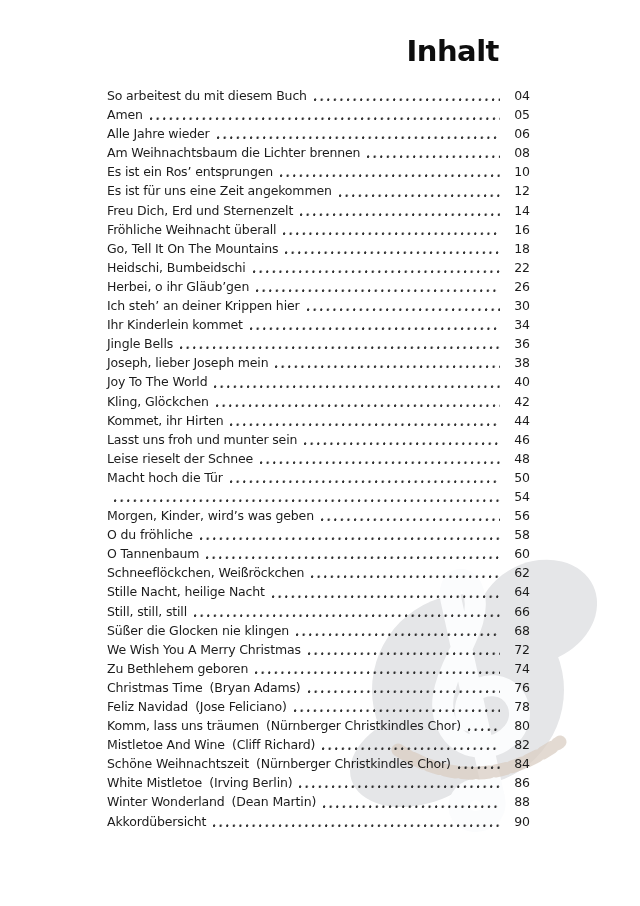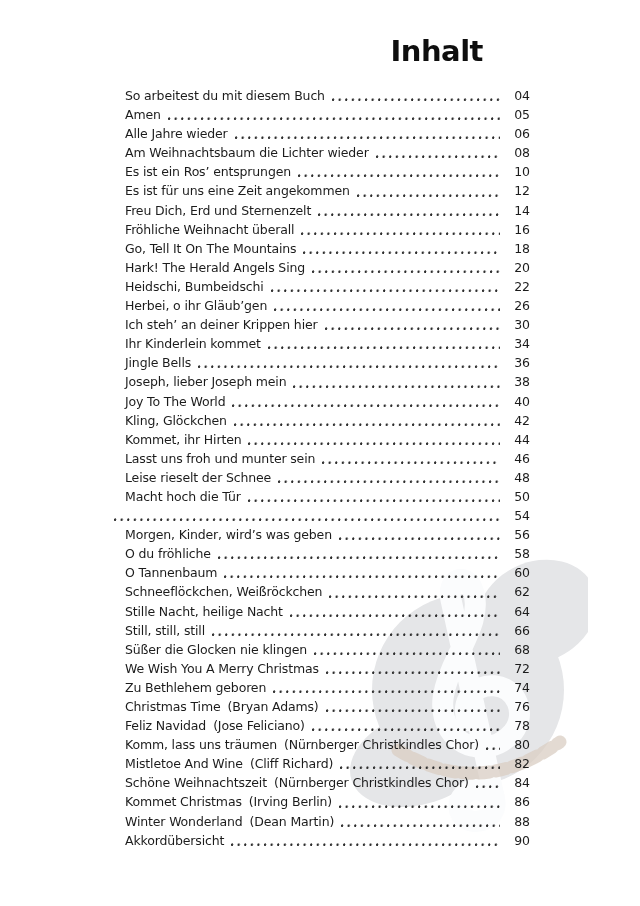--- a/index.html
+++ b/index.html
@@ -3,20 +3,21 @@
 <meta charset="utf-8">
 <style>
   html,body{margin:0;padding:0;background:#ffffff;}
   .page{
     position:relative;
     width:588px;height:906px;
     background:#ffffff;
     overflow:hidden;
     font-family:"DejaVu Sans","Liberation Sans",sans-serif;
     color:#1c1c1c;
+    padding-left:16px;
   }
   
   .title{
     position:absolute;
     top:37px;right:105px;
     font-size:29px;line-height:1;
     font-weight:bold;
     letter-spacing:-0.5px;
     color:#0e0e0e;
   }
@@ -34,21 +35,21 @@
   }
   .row{
     display:flex;
     align-items:baseline;
     height:19.1px;
     line-height:19.1px;
     font-size:12.5px;
     letter-spacing:-0.15px;
     white-space:nowrap;
   }
-  .row .t{flex:0 0 auto;margin-left:18px;}
+  .row .t{flex:0 0 auto;}
   .row .artist{flex:0 0 auto;margin-left:7px;}
   .row .dots{
     flex:1 1 auto;
     align-self:flex-end;
     height:3px;
     margin:0 9px 4px 7px;
     background-image:radial-gradient(circle at 1.1px 1.6px,#2c2c2c 1.05px,rgba(0,0,0,0) 1.35px);
     background-size:6.6px 3px;
     background-repeat:repeat-x;
     background-position:left bottom;
@@ -105,21 +106,21 @@
       <span class="dots"></span>
       <span class="p">05</span>
     </div>
       <div class="row">
       <span class="t">Alle Jahre wieder</span>
 
       <span class="dots"></span>
       <span class="p">06</span>
     </div>
       <div class="row">
-      <span class="t">Am Weihnachtsbaum die Lichter wieder</span>
+      <span class="t">Am Weihnachtsbaum die Lichter brennen</span>
 
       <span class="dots"></span>
       <span class="p">08</span>
     </div>
       <div class="row">
       <span class="t">Es ist ein Ros’ entsprungen</span>
 
       <span class="dots"></span>
       <span class="p">10</span>
     </div>
@@ -139,26 +140,20 @@
       <span class="t">Fröhliche Weihnacht überall</span>
 
       <span class="dots"></span>
       <span class="p">16</span>
     </div>
       <div class="row">
       <span class="t">Go, Tell It On The Mountains</span>
 
       <span class="dots"></span>
       <span class="p">18</span>
-    </div>
-      <div class="row">
-      <span class="t">Hark! The Herald Angels Sing</span>
-
-      <span class="dots"></span>
-      <span class="p">20</span>
     </div>
       <div class="row">
       <span class="t">Heidschi, Bumbeidschi</span>
 
       <span class="dots"></span>
       <span class="p">22</span>
     </div>
       <div class="row">
       <span class="t">Herbei, o ihr Gläub’gen</span>
 
@@ -308,21 +303,21 @@
       <span class="dots"></span>
       <span class="p">82</span>
     </div>
       <div class="row">
       <span class="t">Schöne Weihnachtszeit</span>
       <span class="artist">(Nürnberger Christkindles Chor)</span>
       <span class="dots"></span>
       <span class="p">84</span>
     </div>
       <div class="row">
-      <span class="t">Kommet Christmas</span>
+      <span class="t">White Mistletoe</span>
       <span class="artist">(Irving Berlin)</span>
       <span class="dots"></span>
       <span class="p">86</span>
     </div>
       <div class="row">
       <span class="t">Winter Wonderland</span>
       <span class="artist">(Dean Martin)</span>
       <span class="dots"></span>
       <span class="p">88</span>
     </div>

